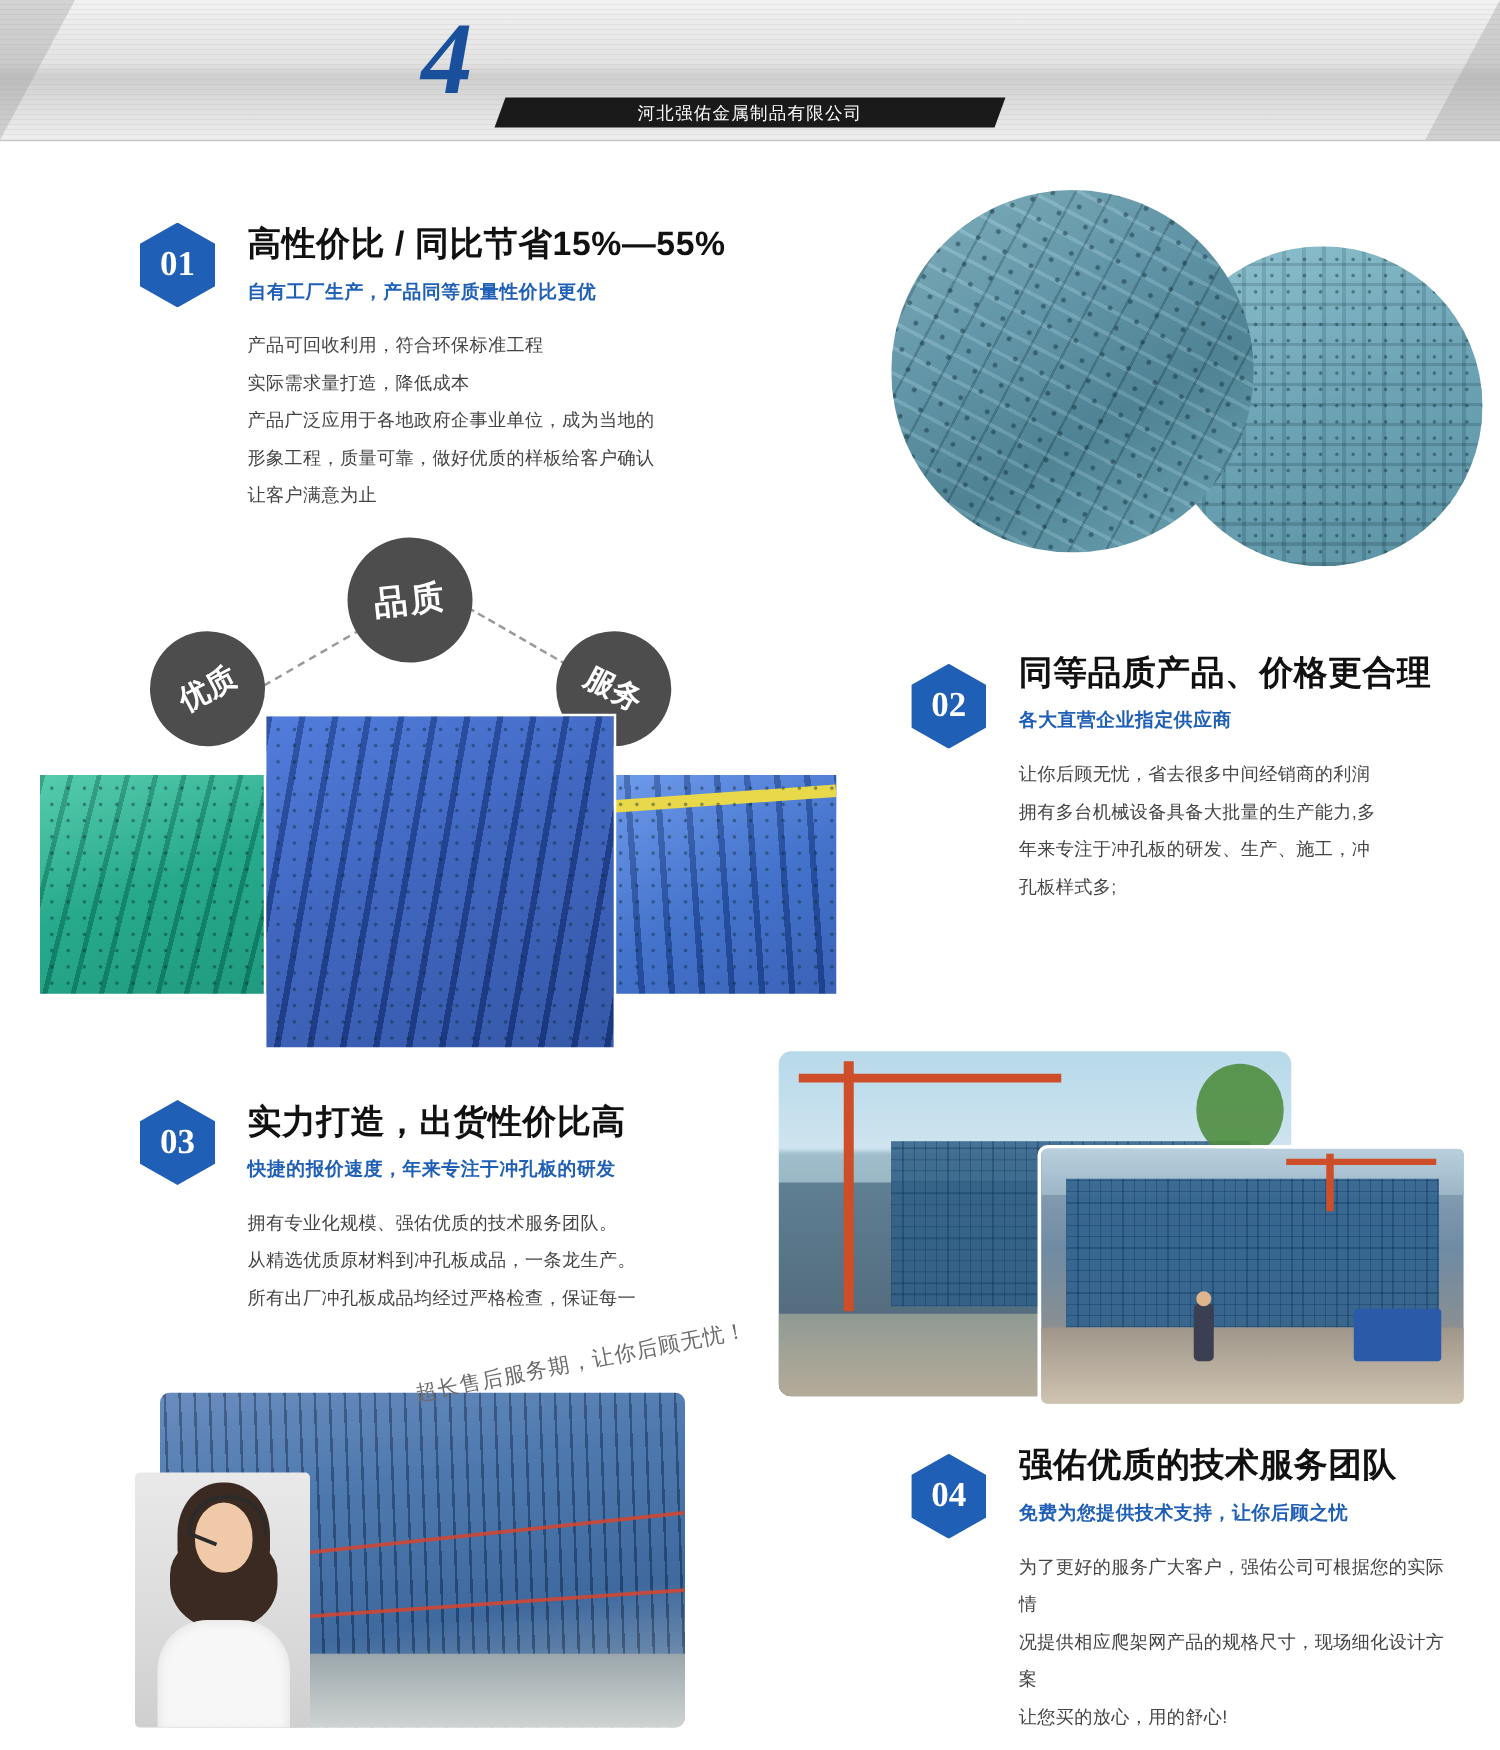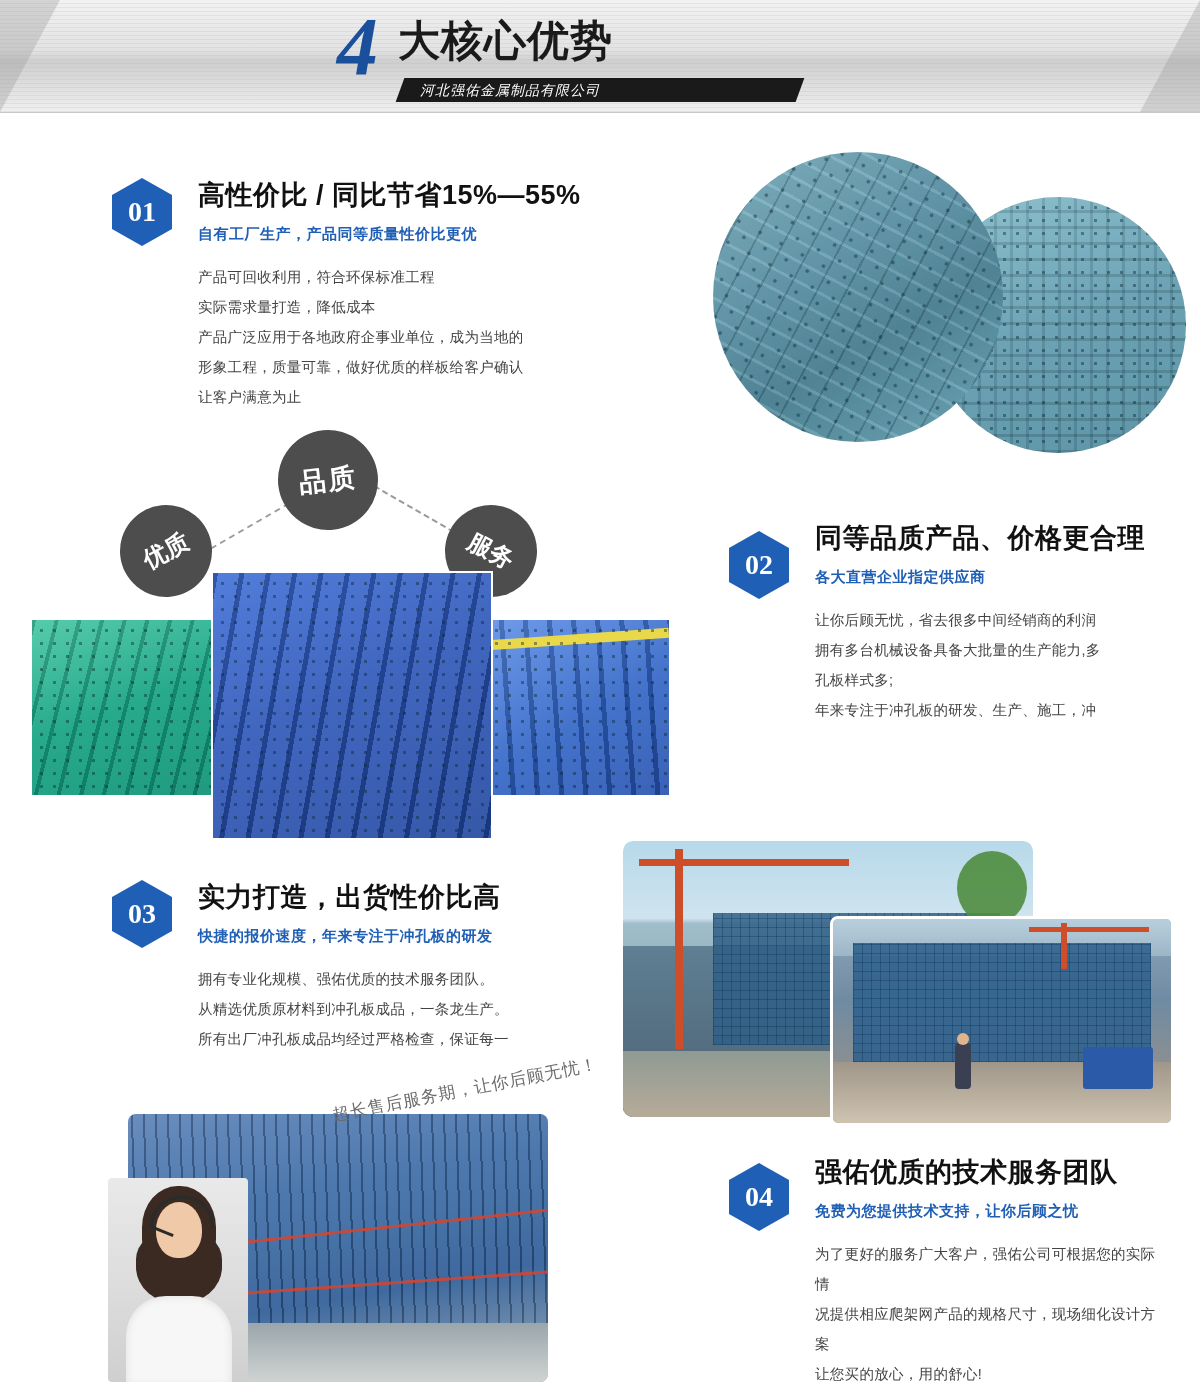--- a/index.html
+++ b/index.html
@@ -79,26 +79,25 @@
     width: 400px;
     height: 24px;
     background: #1a1a1a;
     transform: skewX(-20deg);
   }
   .head-bar-text {
     position: absolute;
     left: 420px;
     top: 80px;
     width: 360px;
-    text-align: left;
+    text-align: center;
     font-size: 14px;
     color: #ffffff;
     line-height: 20px;
     letter-spacing: 1px;
-    font-style: italic;
   }
   .head-corner-left {
     position: absolute;
     left: 0; top: 0;
     width: 0; height: 0;
     border-top: 112px solid #9a9a9a;
     border-right: 60px solid transparent;
     opacity: 0.35;
   }
   .head-corner-right {
@@ -317,21 +316,20 @@
 </style>
 </head>
 <body>
 
 <div class="header">
   <div class="header-stripes"></div>
   <div class="head-corner-left"></div>
   <div class="head-corner-right"></div>
   <div class="header-inner">
     <div class="big4">4</div>
-    <div class="head-title">大核心优势</div>
     <div class="head-bar"></div>
     <div class="head-bar-text">河北强佑金属制品有限公司</div>
   </div>
 </div>
 
 <div class="abs" id="sec01">
   <div class="hexnum">01</div>
   <div class="txt">
     <div class="blk-title">高性价比 / 同比节省15%—55%</div>
     <div class="blk-sub">自有工厂生产，产品同等质量性价比更优</div>
@@ -372,22 +370,22 @@
 </div>
 
 <div class="abs" id="sec02">
   <div class="hexnum">02</div>
   <div class="txt">
     <div class="blk-title">同等品质产品、价格更合理</div>
     <div class="blk-sub">各大直营企业指定供应商</div>
     <div class="blk-body">
       <span class="line">让你后顾无忧，省去很多中间经销商的利润</span>
       <span class="line">拥有多台机械设备具备大批量的生产能力,多</span>
+      <span class="line">年来专注于冲孔板的研发、生产、施工，冲</span>
       <span class="line">孔板样式多;</span>
-      <span class="line">年来专注于冲孔板的研发、生产、施工，冲</span>
     </div>
   </div>
 </div>
 
 <div class="abs" id="sec03">
   <div class="hexnum">03</div>
   <div class="txt">
     <div class="blk-title">实力打造，出货性价比高</div>
     <div class="blk-sub">快捷的报价速度，年来专注于冲孔板的研发</div>
     <div class="blk-body">

